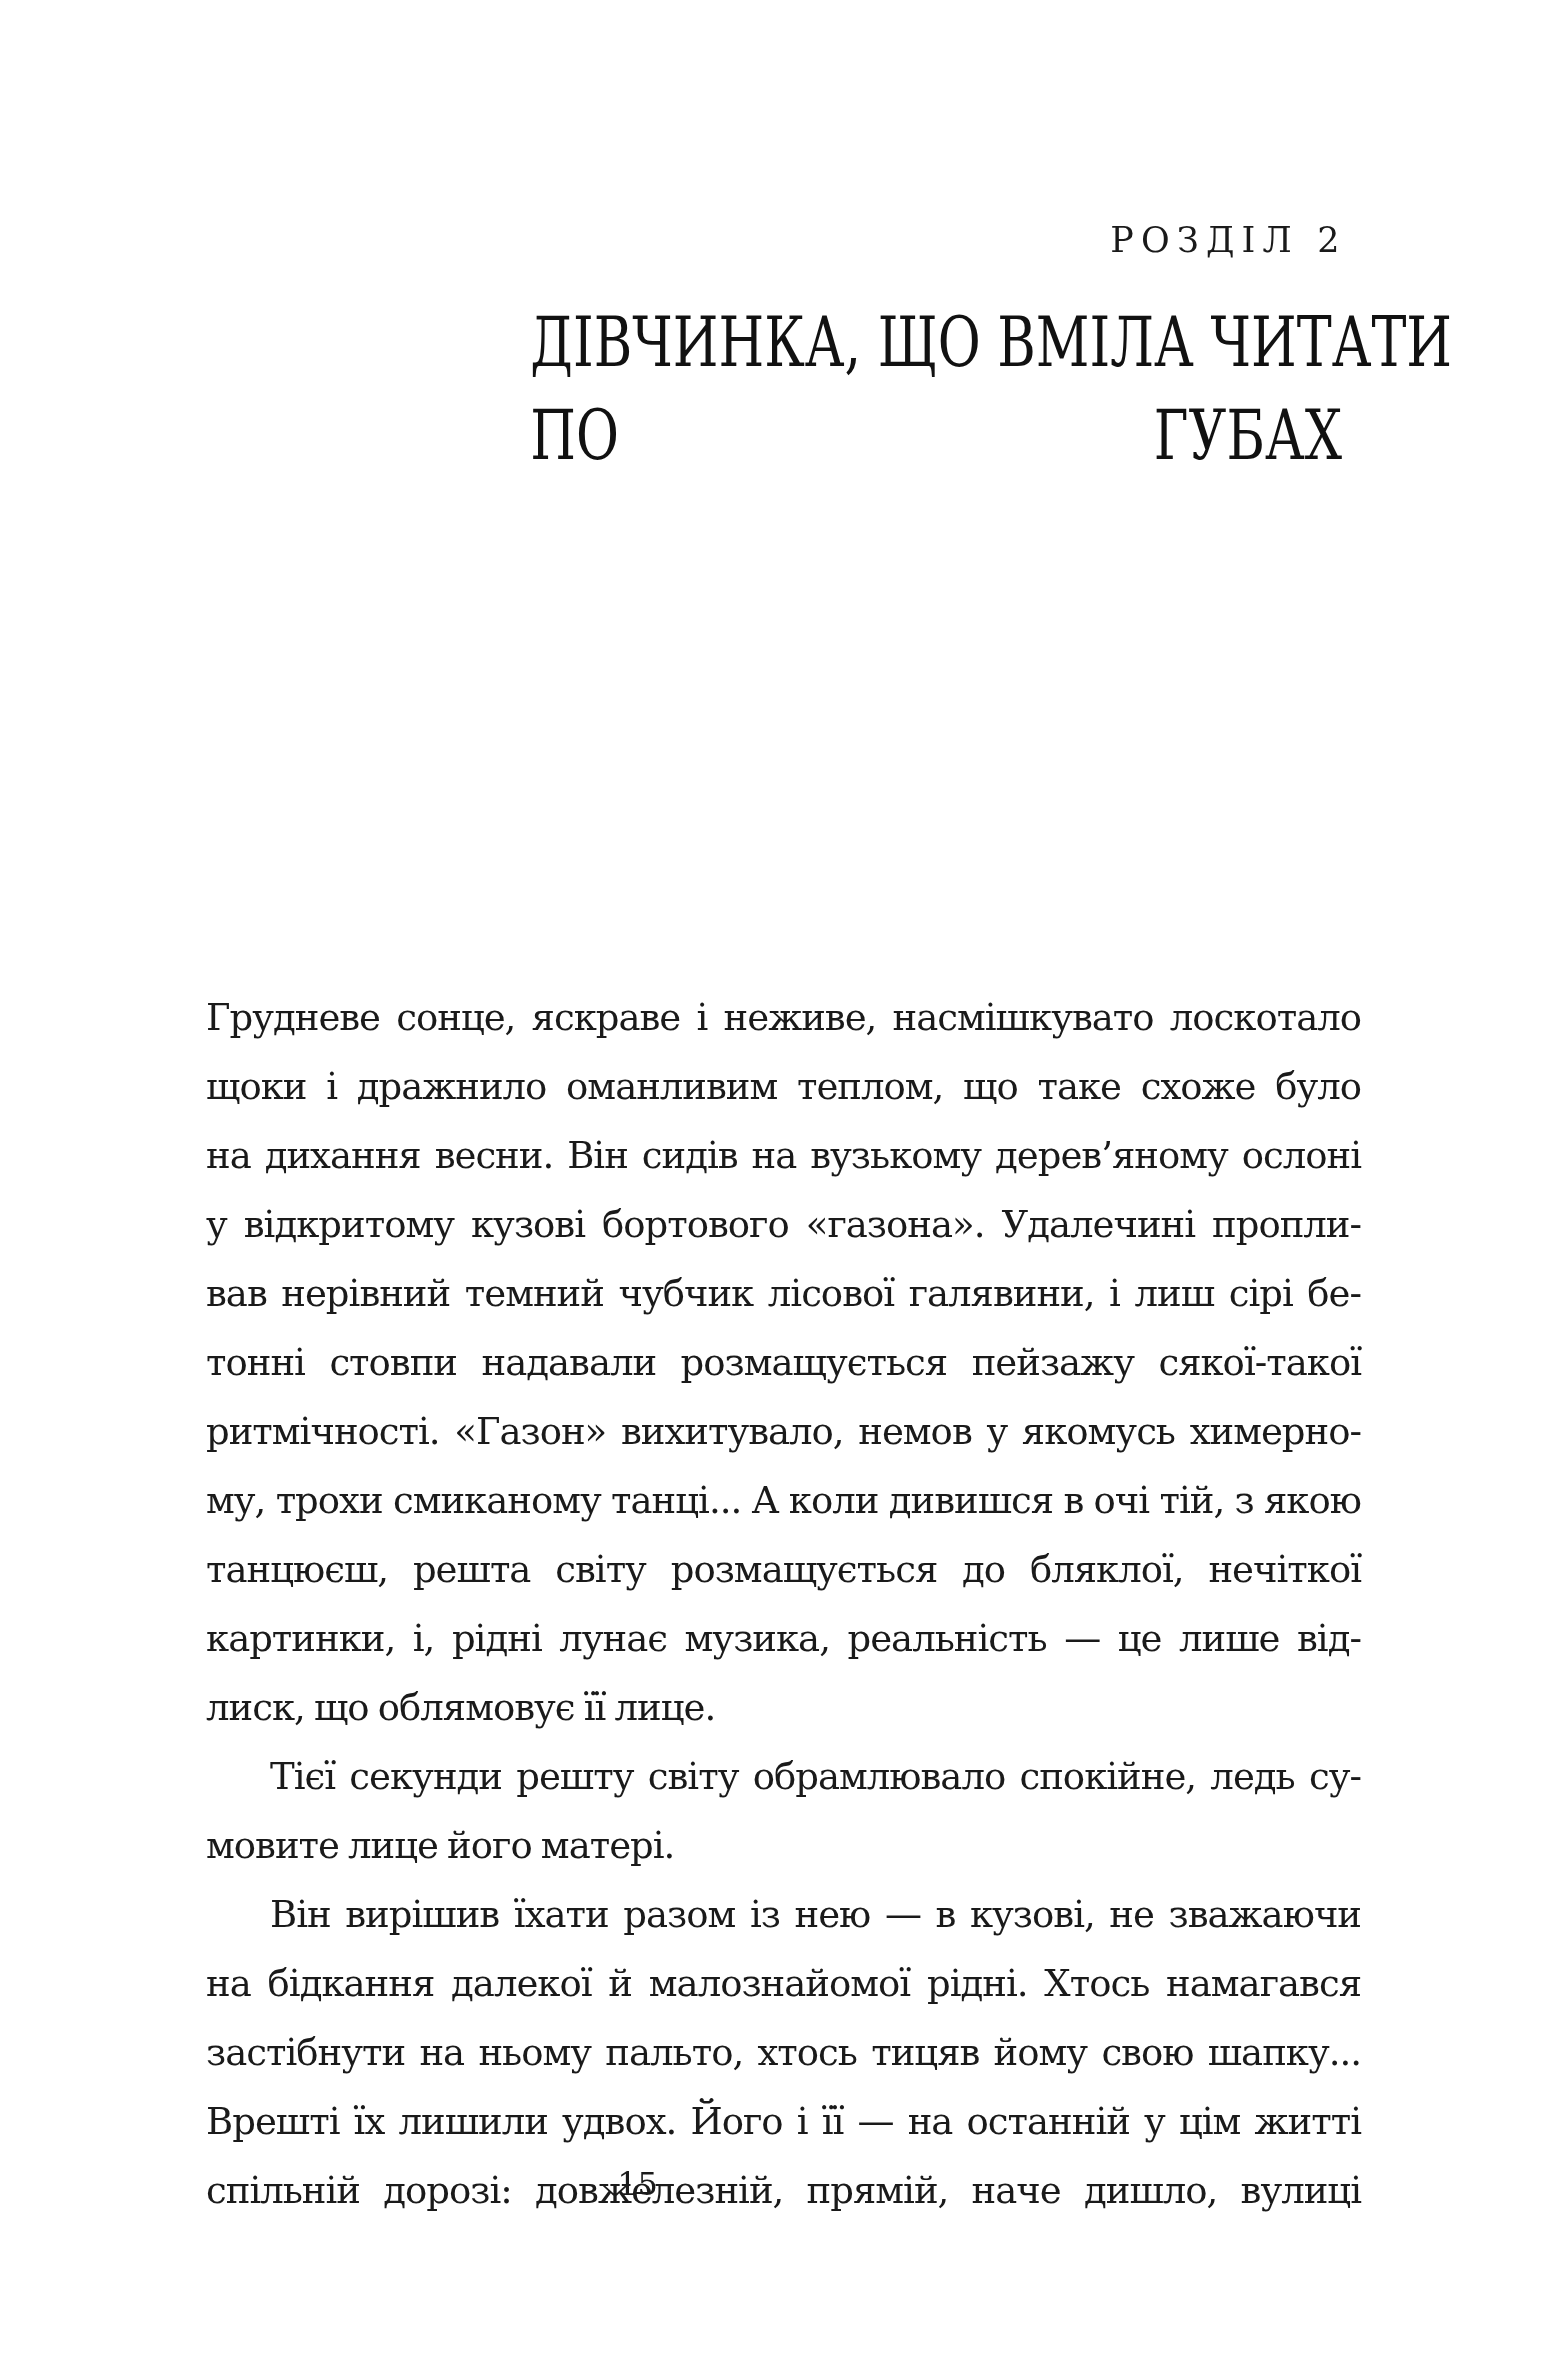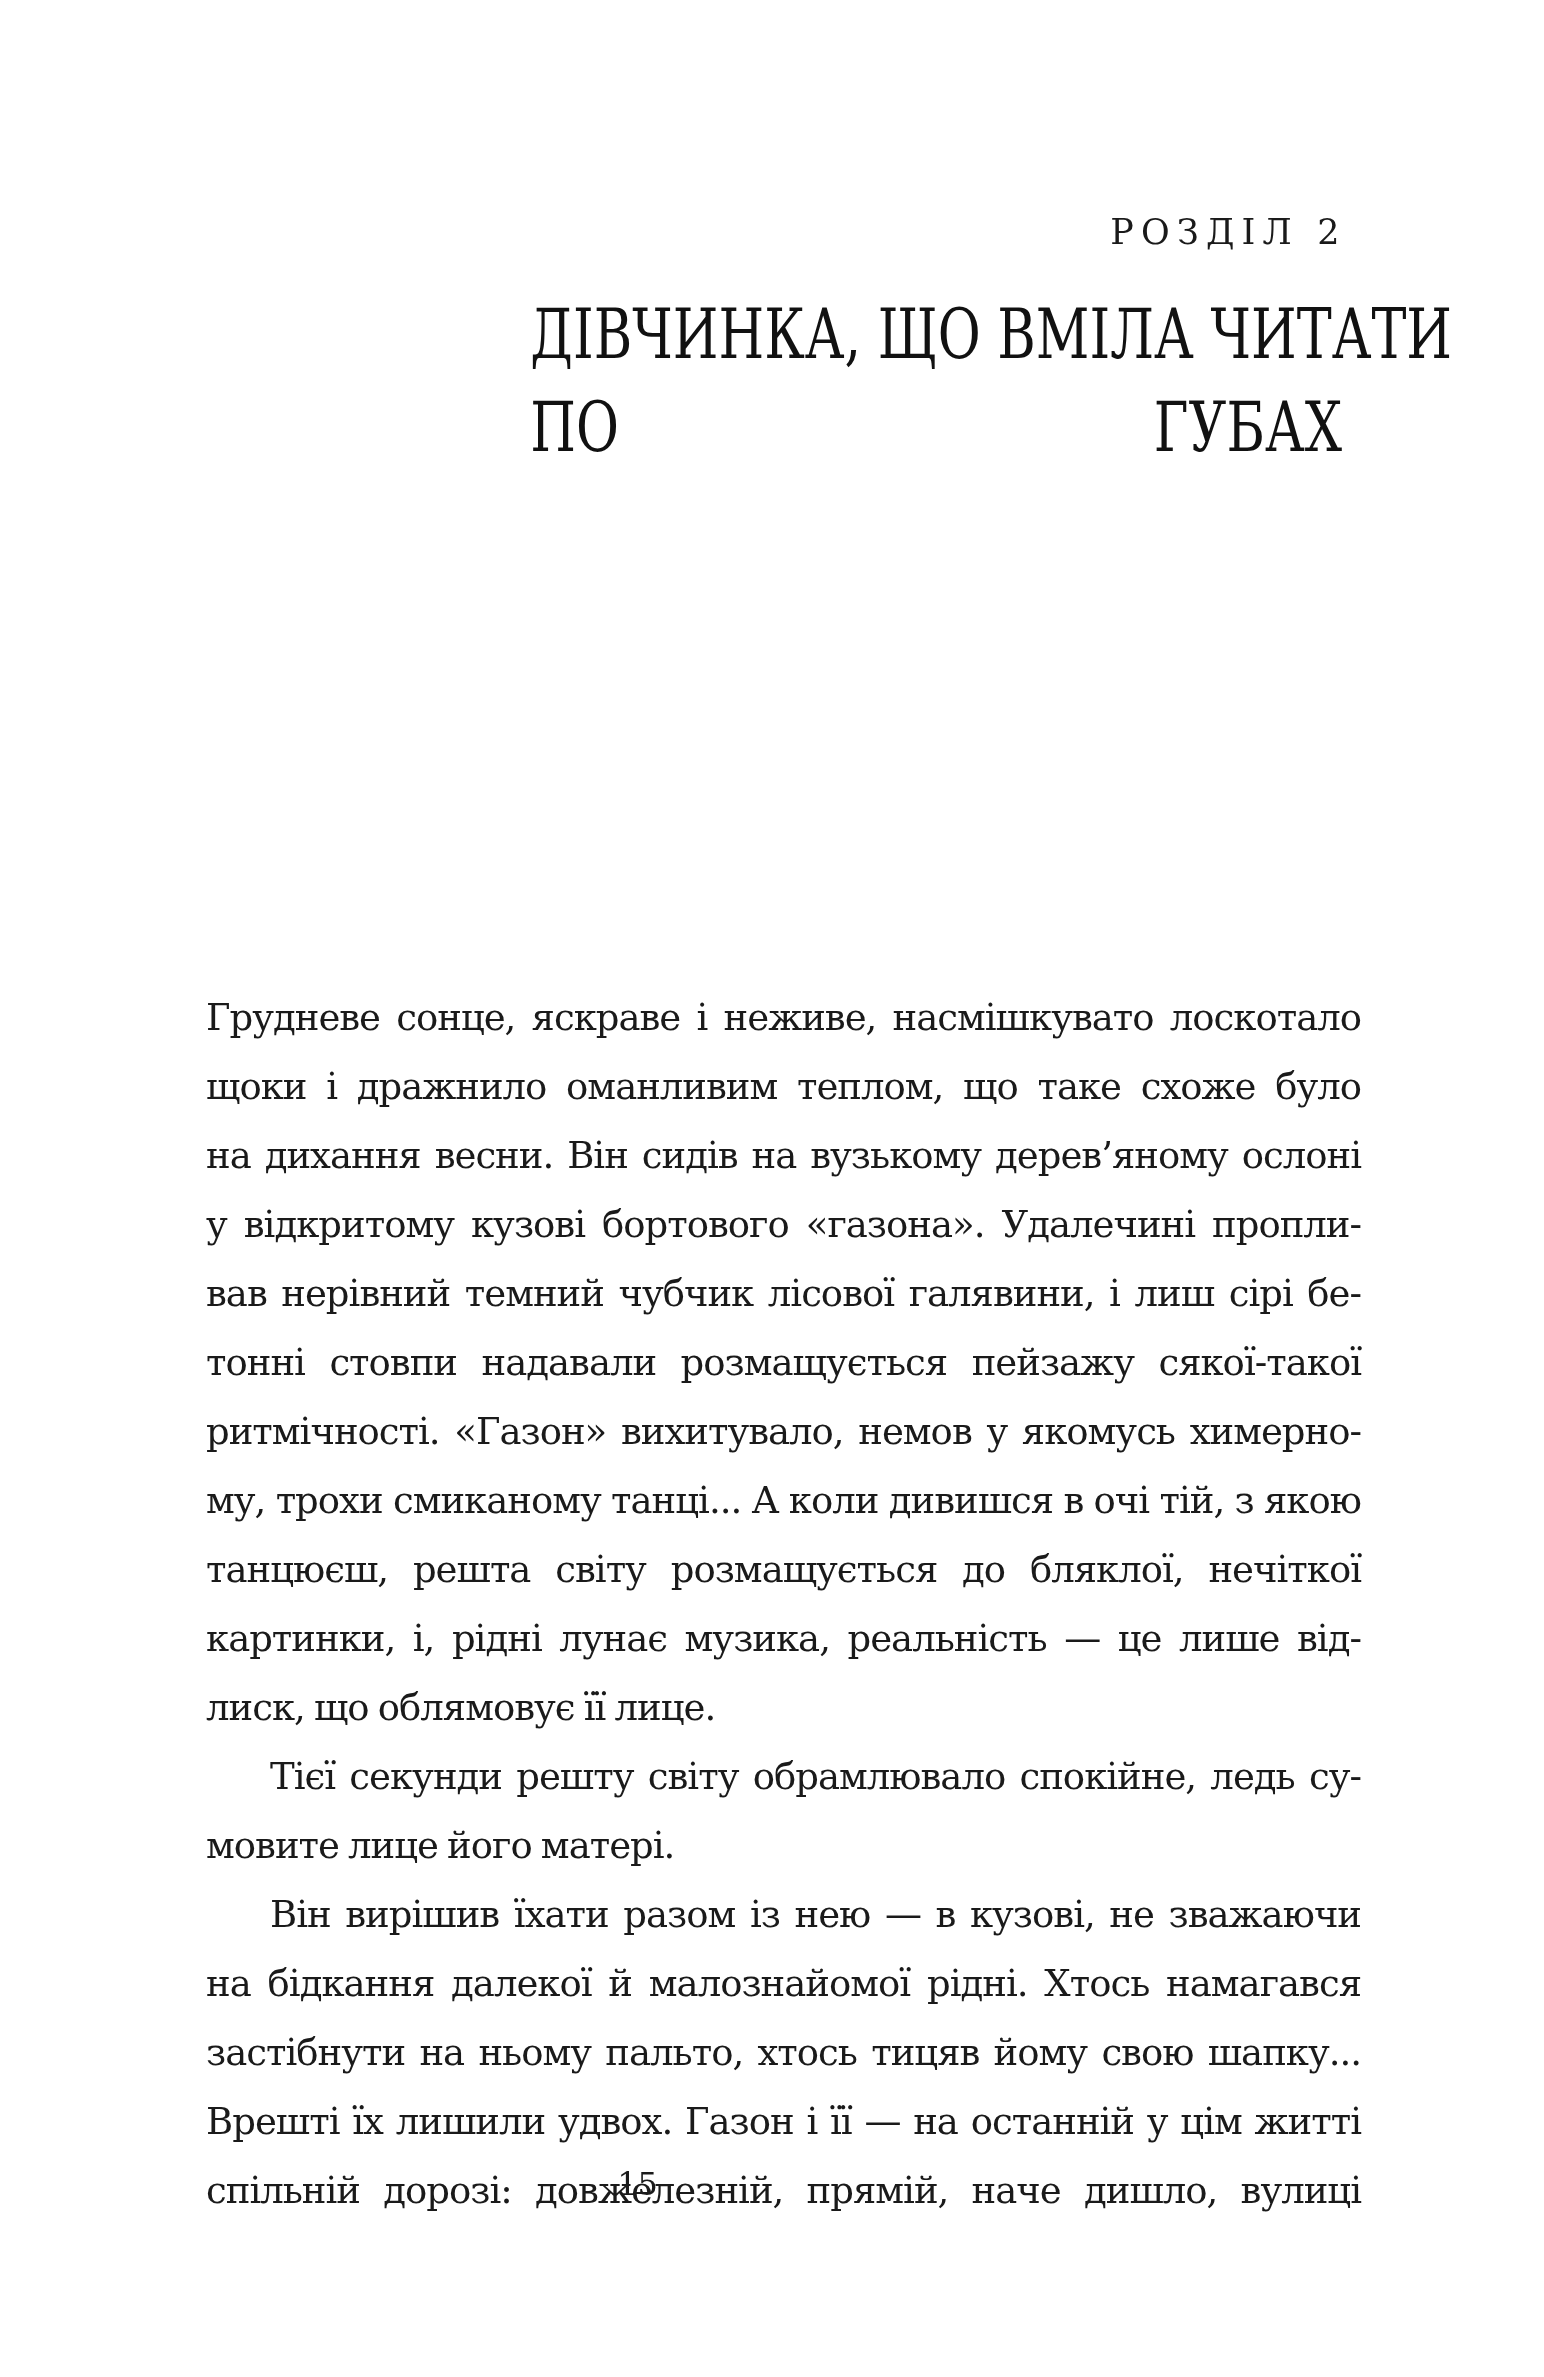--- a/index.html
+++ b/index.html
@@ -19,21 +19,21 @@
       position: absolute;
       left: 0; top: 0;
       width: 1545px;
       height: 2377px;
       background: #ffffff;
     }
     .chapter-header {
       position: absolute;
       left: 274px;
       width: 1068px;
-      top: 208px;
+      top: 216px;
       text-align: right;
     }
     .chapter-label {
       font-family: "DejaVu Serif", serif;
       font-size: 35px;
       letter-spacing: 7.2px;
       line-height: 48px;
       color: #1a1a1a;
       margin-right: -4.8px;
     }
@@ -120,21 +120,21 @@
 
     <div>
       <span class="line indent" style="">Тієї секунди решту світу обрамлювало спокійне, ледь су-</span>
       <span class="line last" style="">мовите лице його матері.</span>
     </div>
 
     <div>
       <span class="line indent" style="">Він вирішив їхати разом із нею — в кузові, не зважаючи</span>
       <span class="line" style="">на бідкання далекої й малознайомої рідні. Хтось намагався</span>
       <span class="line" style="">застібнути на ньому пальто, хтось тицяв йому свою шапку...</span>
-      <span class="line" style="">Врешті їх лишили удвох. Газон і її — на останній у цім житті</span>
+      <span class="line" style="">Врешті їх лишили удвох. Його і її — на останній у цім житті</span>
       <span class="line" style="">спільній дорозі: довжелезній, прямій, наче дишло, вулиці</span>
     </div>
   </div>
 
   <div class="page-number">15</div>
 
 </div>
 
 
 </body></html>

